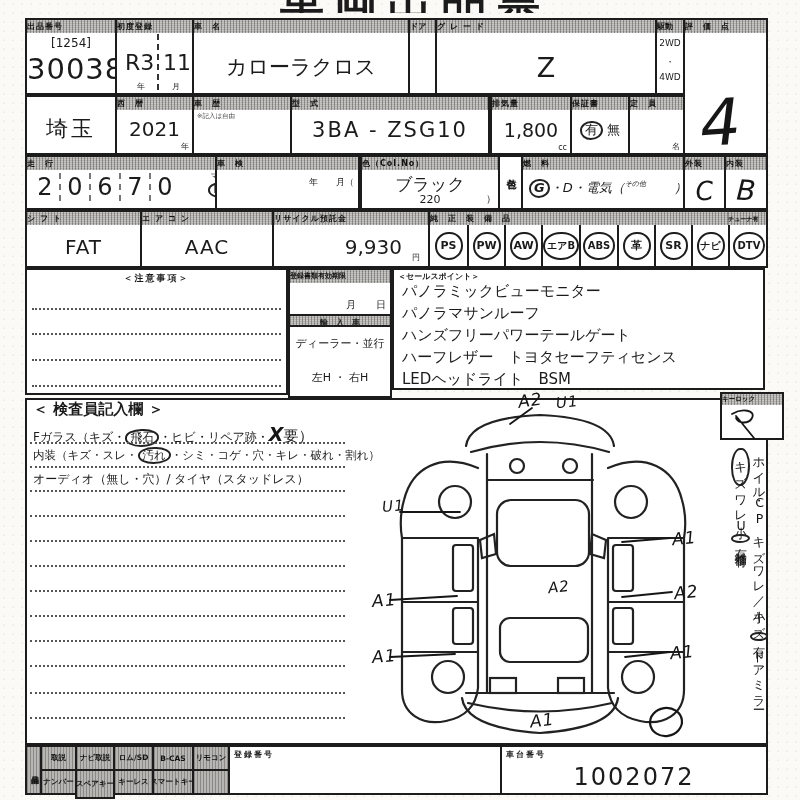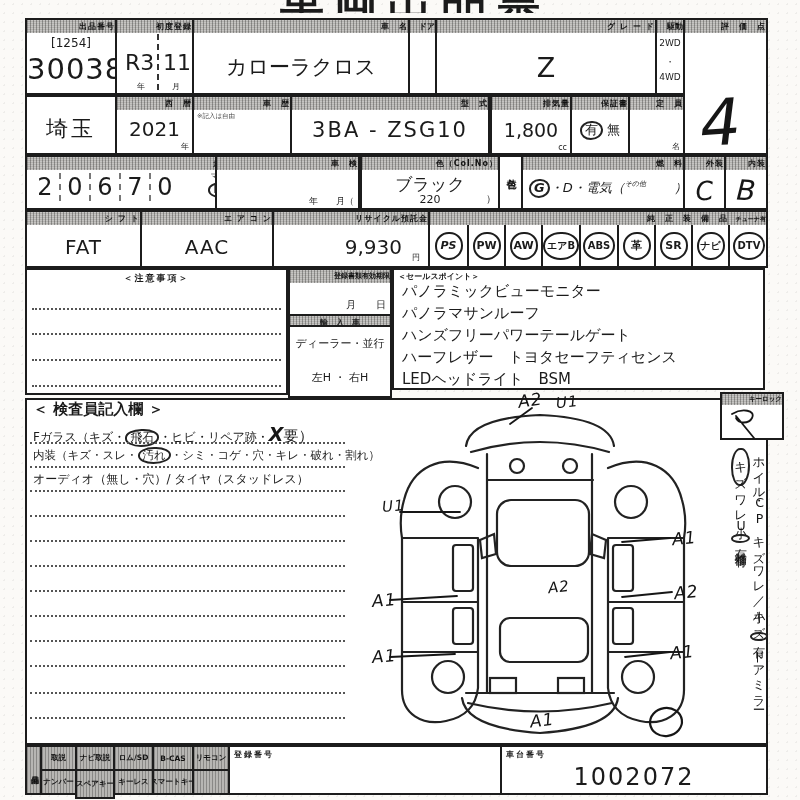--- a/index.html
+++ b/index.html
@@ -10,21 +10,21 @@
     background-size:9px 9px;
     font-family:"DejaVu Sans",sans-serif;color:#1b1b1b;
   }
   #sheet{position:absolute;inset:0;}
   .cell{position:absolute;border:2px solid #1c1c1c;background:#fff;box-sizing:border-box;}
   .hdr{
     position:absolute;left:0;right:0;top:0;height:13px;
     background:#b3b2af;
     background-image:repeating-linear-gradient(90deg, rgba(0,0,0,.28) 0 1px, transparent 1px 3px),
                      repeating-linear-gradient(0deg, rgba(255,255,255,.25) 0 1px, transparent 1px 2px);
-    font-size:8px;font-weight:bold;color:#111;text-align:right;line-height:13px;
+    font-size:8px;font-weight:bold;color:#111;text-align:left;line-height:13px;
     letter-spacing:1px;overflow:hidden;white-space:nowrap;
   }
   .hdrbox{
     background:#b3b2af;
     background-image:repeating-linear-gradient(90deg, rgba(0,0,0,.28) 0 1px, transparent 1px 3px),
                      repeating-linear-gradient(0deg, rgba(255,255,255,.25) 0 1px, transparent 1px 2px);
   }
   .val{position:absolute;left:0;right:0;text-align:center;}
   .circ{display:inline-block;border:2px solid #222;border-radius:50% 46% 54% 48%;padding:0 3px;line-height:1.15;}
   .hand{font-style:italic;color:#161616;}
@@ -143,21 +143,21 @@
       <span style="width:28px;text-align:center;font-size:24px;border-right:2px dashed #777;">6</span>
       <span style="width:28px;text-align:center;font-size:24px;border-right:2px dashed #777;">7</span>
       <span style="width:28px;text-align:center;font-size:24px;">0</span>
     </div>
     <span style="position:absolute;right:8px;top:14px;font-size:7px;">マイル</span>
     <span class="circ" style="position:absolute;right:6px;top:25px;font-size:10px;">km</span>
   </div>
 
   <div class="cell" style="left:215px;top:155px;width:145px;height:55px;">
     <div class="hdr">車　検</div>
-    <span style="position:absolute;right:4px;bottom:0;font-size:9px;">年　　月（</span>
+    <span style="position:absolute;right:4px;bottom:19px;font-size:9px;">年　　月（</span>
   </div>
 
   <div class="cell" style="left:360px;top:155px;width:140px;height:55px;">
     <div class="hdr">色（Col.No）</div>
     <div class="val" style="top:16px;font-size:17px;">ブラック</div>
     <div class="val" style="top:36px;font-size:11px;">220</div>
     <span style="position:absolute;right:2px;bottom:2px;font-size:10px;">）</span>
   </div>
 
   <div class="cell" style="left:498px;top:155px;width:25px;height:55px;">
@@ -193,21 +193,21 @@
 
   <div class="cell" style="left:272px;top:210px;width:158px;height:58px;">
     <div class="hdr">リサイクル預託金</div>
     <div style="position:absolute;right:26px;top:23px;font-size:20px;">9,930</div>
     <span class="tiny" style="position:absolute;right:8px;bottom:3px;">円</span>
   </div>
 
   <div class="cell" style="left:428px;top:210px;width:340px;height:58px;">
     <div class="hdr" style="right:38px;">純　正　装　備　品</div>
     <div class="hdr" style="left:298px;right:0;font-size:6px;letter-spacing:0;">チューナ有</div>
-    <div class="eq" style="left:0;width:37px;border-left:none;font-style:italic;">
+    <div class="eq" style="left:0;width:37px;border-left:none;">
         <span class="eq-c">PS</span>
       </div>
     <div class="eq" style="left:37px;width:37px;">
         <span class="eq-c">PW</span>
       </div>
     <div class="eq" style="left:74px;width:37px;">
         <span class="eq-c">AW</span>
       </div>
     <div class="eq" style="left:111px;width:38px;">
         <span class="eq-c" style="min-width:32px;font-size:10px;">エアB</span>

